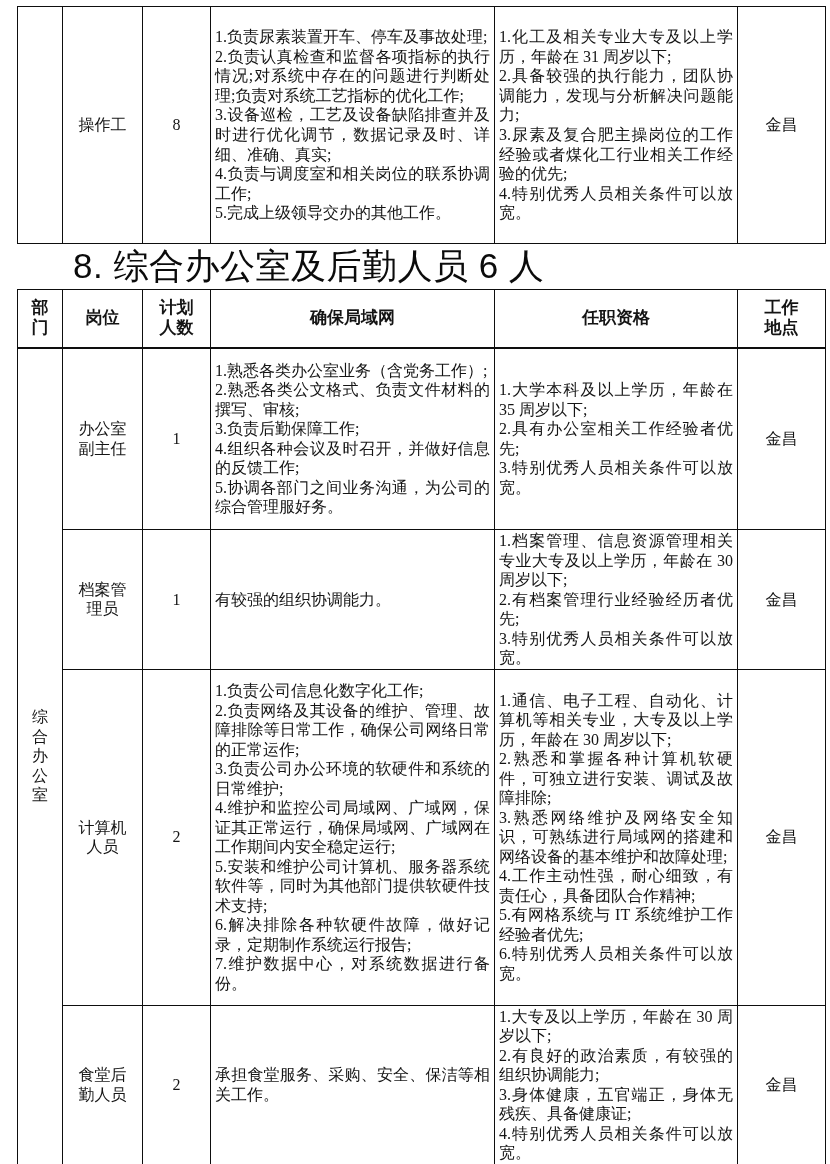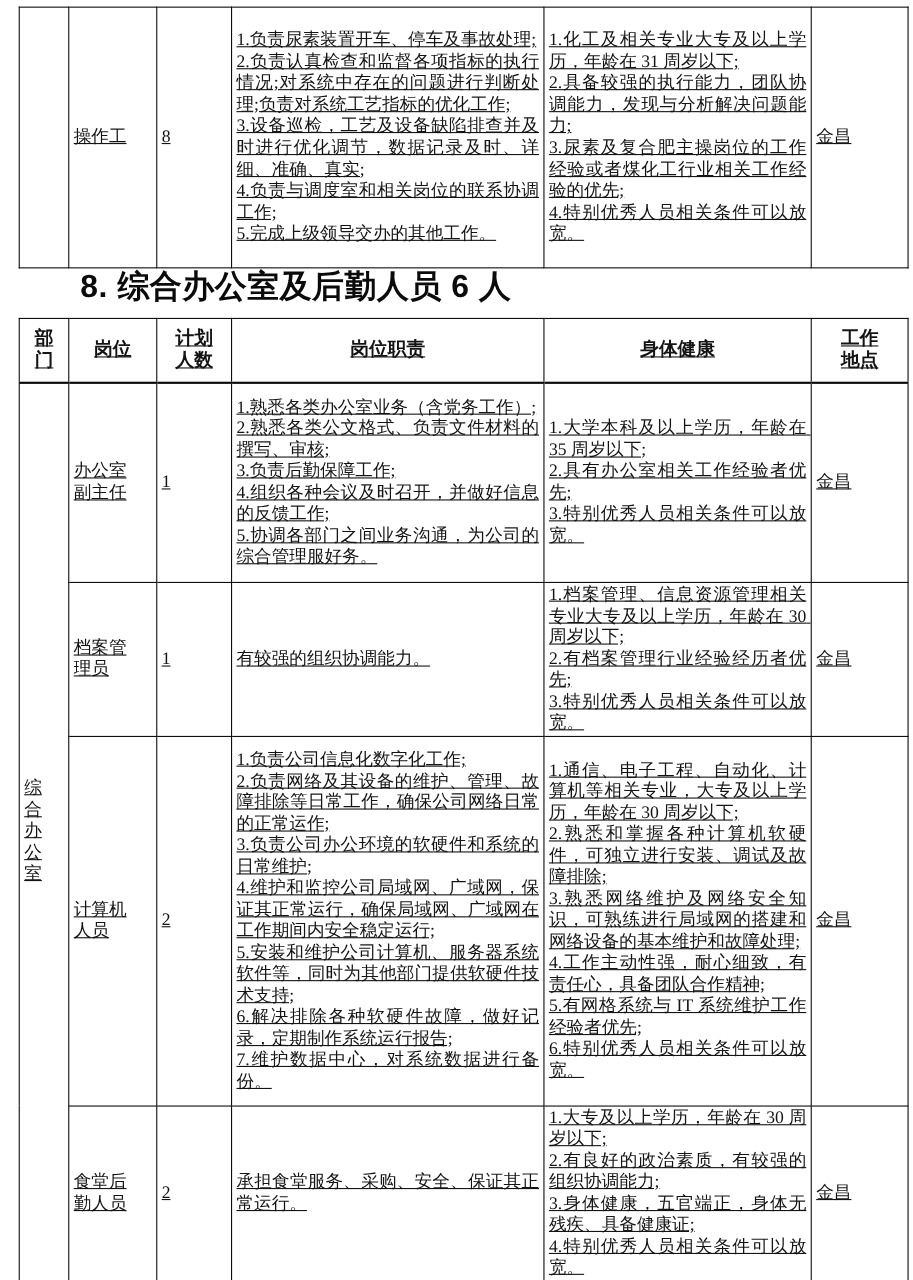--- a/index.html
+++ b/index.html
@@ -25,59 +25,59 @@
     table-layout: fixed;
     width: 808px;
   }
   table.tbl td {
     border: 1.6px solid #0e0e0e;
     padding: 1px 4px;
     vertical-align: middle;
     overflow: hidden;
     font-size: 16px;
     line-height: 1.22;
-    text-decoration: underline;
   }
   .top-table { left: 17px; top: 6px; }
   .main-table { left: 17px; top: 289px; }
   .top-table tr.r-top { height: 237px; }
   .main-table tr.hrow { height: 58px; }
   .main-table tr.r1 { height: 182px; }
   .main-table tr.r2 { height: 131px; }
   .main-table tr.r3 { height: 336px; }
   .main-table tr.r4 { height: 156px; }
   .main-table tr.hrow td {
     border-bottom-width: 2.2px;
     font-family: "Liberation Sans", "DejaVu Sans", sans-serif;
     font-weight: bold;
     font-size: 17px;
     text-align: center;
     white-space: pre-line;
     line-height: 1.18;
   }
   td.c {
+    text-align: center;
     white-space: pre-line;
   }
   td.t {
     text-align: justify;
     white-space: pre-wrap;
     vertical-align: middle;
   }
   td.dept {
     line-height: 1.85;
     letter-spacing: 0;
   }
   .heading {
     position: absolute;
     left: 73px;
     top: 243px;
     margin: 0;
     font-family: "Liberation Sans", "DejaVu Sans", sans-serif;
-    font-weight: bold;
-    font-size: 29px;
+    font-weight: normal;
+    font-size: 35px;
     line-height: 1.3;
     color: #0b0b0b;
     letter-spacing: 0.5px;
     white-space: nowrap;
   }
 </style>
 </head>
 <body>
 
 <div class="doc">
@@ -121,22 +121,22 @@
         <col style="width:243px">
         <col style="width:88px">
     </colgroup>
     <tbody>
       <tr class="hrow">
         <td>部
 门</td>
         <td>岗位</td>
         <td>计划
 人数</td>
-        <td>岗位职责</td>
-        <td>身体健康</td>
+        <td>确保局域网</td>
+        <td>任职资格</td>
         <td>工作
 地点</td>
       </tr>
       <tr class="r1">
         <td class="c dept" rowspan="4">综
 合
 办
 公
 室</td>
         <td class="c">办公室
@@ -178,21 +178,21 @@
 3.熟悉网络维护及网络安全知识，可熟练进行局域网的搭建和网络设备的基本维护和故障处理;
 4.工作主动性强，耐心细致，有责任心，具备团队合作精神;
 5.有网格系统与 IT 系统维护工作经验者优先;
 6.特别优秀人员相关条件可以放宽。</td>
         <td class="c">金昌</td>
       </tr>
       <tr class="r4">
         <td class="c">食堂后
 勤人员</td>
         <td class="c">2</td>
-        <td class="t">承担食堂服务、采购、安全、保证其正常运行。</td>
+        <td class="t">承担食堂服务、采购、安全、保洁等相关工作。</td>
         <td class="t">1.大专及以上学历，年龄在 30 周岁以下;
 2.有良好的政治素质，有较强的组织协调能力;
 3.身体健康，五官端正，身体无残疾、具备健康证;
 4.特别优秀人员相关条件可以放宽。</td>
         <td class="c">金昌</td>
       </tr>
     </tbody>
   </table>
 
 </div>

